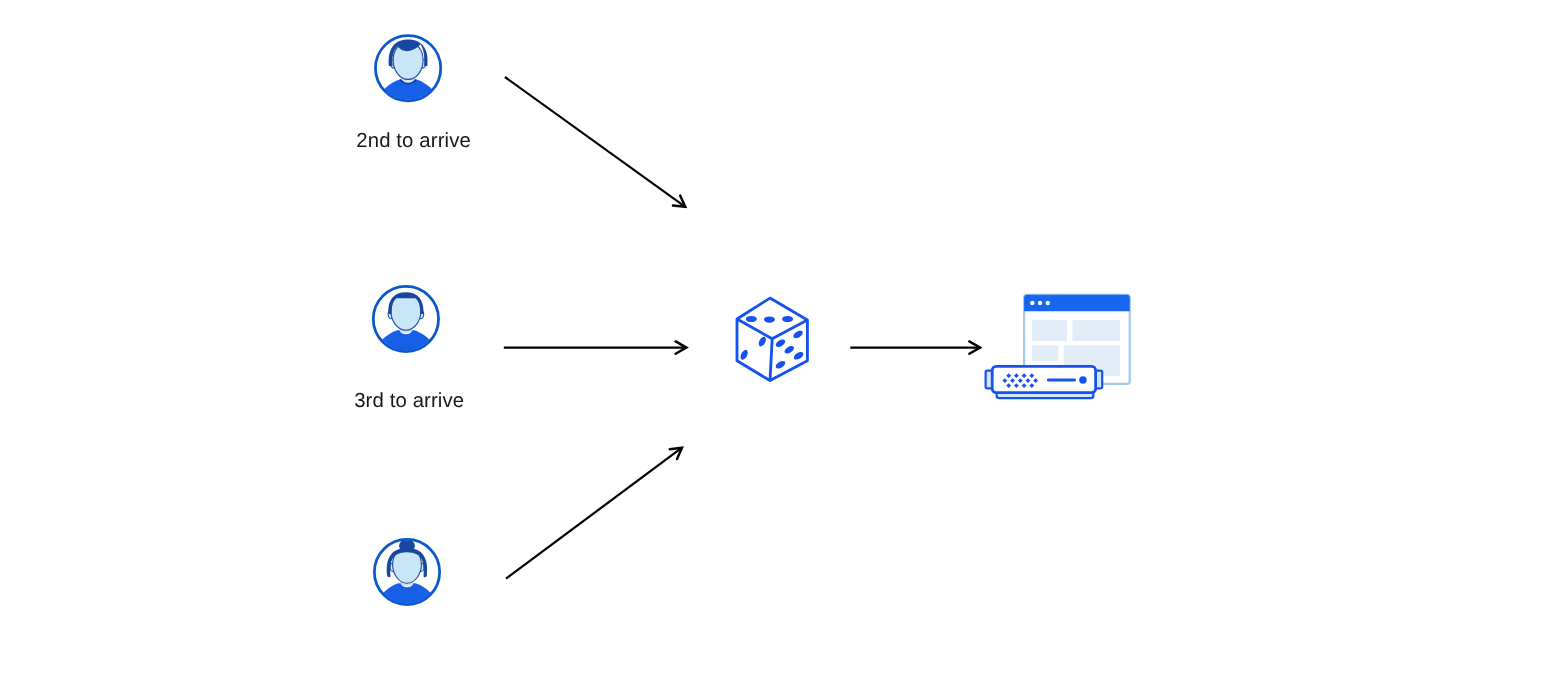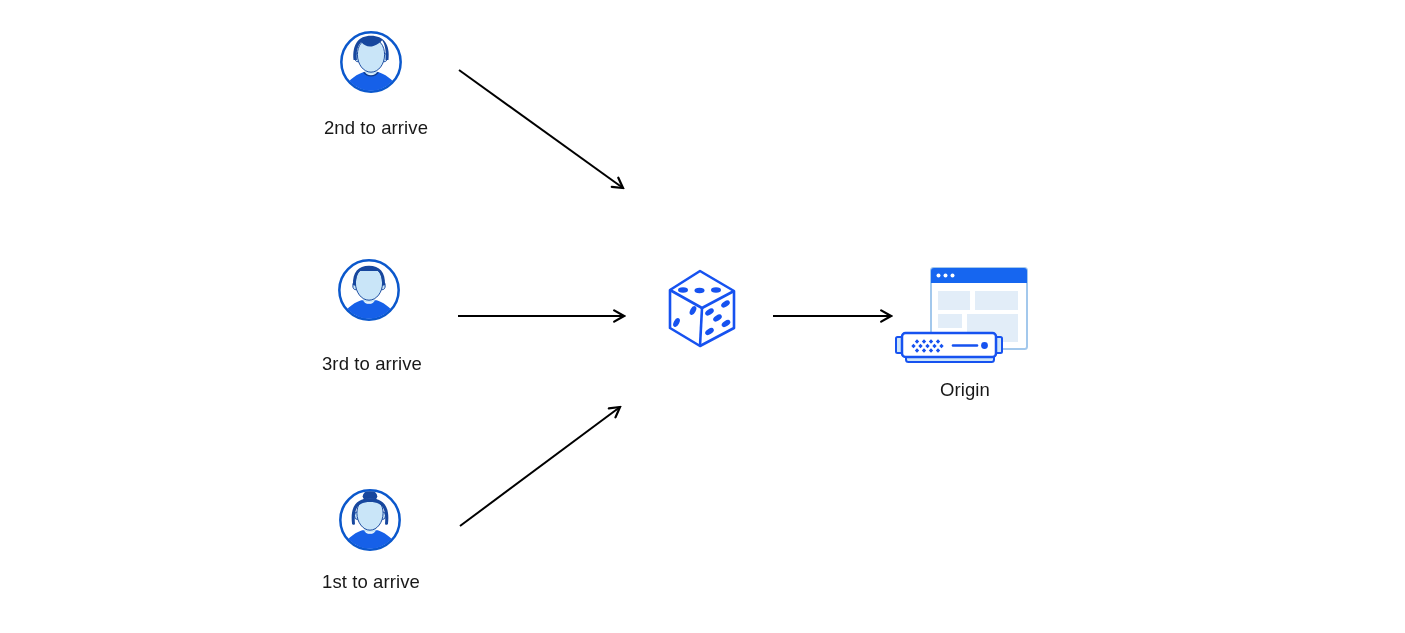--- a/index.html
+++ b/index.html
@@ -81,21 +81,20 @@
         <ellipse cx="33" cy="8.5" rx="7.5" ry="6" fill="#17479e"></ellipse>
         <path d="M27,34 h12 v12 h-12 z" fill="#c9e5f8"></path>
         <path d="M2,64 C10,50 20,45 25,43.5 L27,43.5 C28,48.5 38,48.5 39,43.5 L41,43.5 C46,45 56,50 64,64 L64,68 L2,68 Z" fill="#1660e8"></path>
         <ellipse cx="20" cy="28.5" rx="3" ry="4" fill="#c9e5f8" stroke="#17479e" stroke-width="1"></ellipse>
         <ellipse cx="46" cy="28.5" rx="3" ry="4" fill="#c9e5f8" stroke="#17479e" stroke-width="1"></ellipse>
         <path d="M33,10.5 C41.5,10.5 46.5,17 46.5,26 C46.5,35 40.5,43.5 33,43.5 C25.5,43.5 19.5,35 19.5,26 C19.5,17 24.5,10.5 33,10.5 Z" fill="#c9e5f8" stroke="#17479e" stroke-width="1"></path>
         <path d="M14.5,37 C12,17 21,10.5 33,10.5 C45,10.5 54,17 51.5,37 C50,38.5 48.5,38 48.5,36.5 C49.5,25 47,18.5 42.5,16.5 C37,13.8 29,13.8 23.5,16.5 C19,18.5 16.5,25 17.5,36.5 C17.5,38 16,38.5 14.5,37 Z" fill="#17479e"></path>
       </g>
     </svg>
   </div>
-  <div class="node-label" style="left:261px;top:571px;">1st to arrive</div>
 
   <div class="abs" style="left:667px;top:268px;">
     <svg width="70" height="82" viewBox="0 0 70 82">
       <g stroke="#1652f0" stroke-width="2.6" fill="none" stroke-linejoin="round">
         <polygon points="33,3 67,23 67,60 33,78 3,60 3,22"></polygon>
         <polyline points="3,22 35,40 67,23"></polyline>
         <line x1="35" y1="40" x2="33" y2="78"></line>
       </g>
       <g fill="#1652f0">
         <ellipse cx="16" cy="22" rx="5" ry="2.8"></ellipse>
@@ -145,15 +144,14 @@
           <path d="M23,85.3 l2.2,2.2 -2.2,2.2 -2.2,-2.2 z"></path>
           <path d="M30,85.3 l2.2,2.2 -2.2,2.2 -2.2,-2.2 z"></path>
           <path d="M37,85.3 l2.2,2.2 -2.2,2.2 -2.2,-2.2 z"></path>
           <path d="M44,85.3 l2.2,2.2 -2.2,2.2 -2.2,-2.2 z"></path>
         </g>
         <line x1="59" y1="82.5" x2="83" y2="82.5" stroke="#1652f0" stroke-width="2.6" stroke-linecap="round"></line>
         <circle cx="90.5" cy="82.5" r="3.4" fill="#1652f0"></circle>
       </g>
     </svg>
   </div>
-  <div class="node-label" style="left:855px;top:379px;">Origin</div>
 
 </div>
 
 </body></html>

